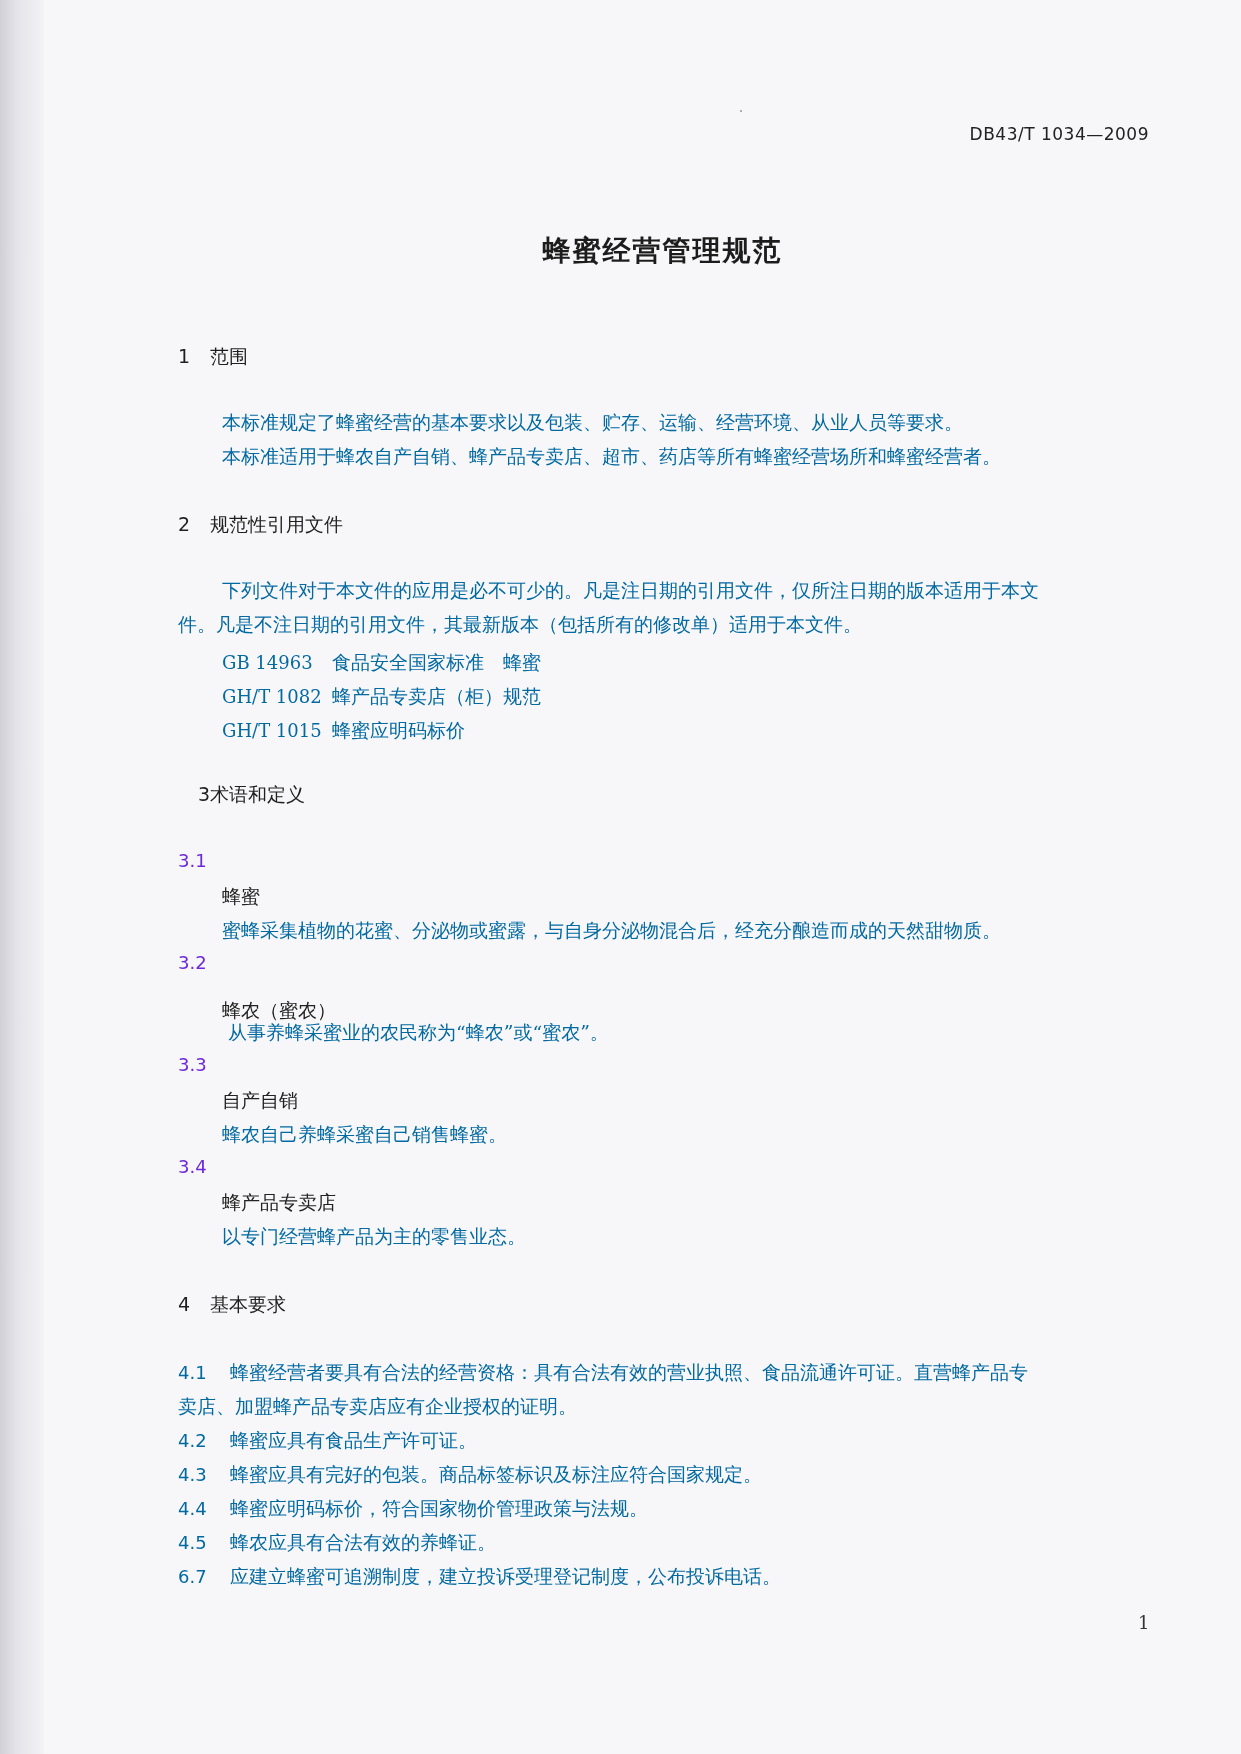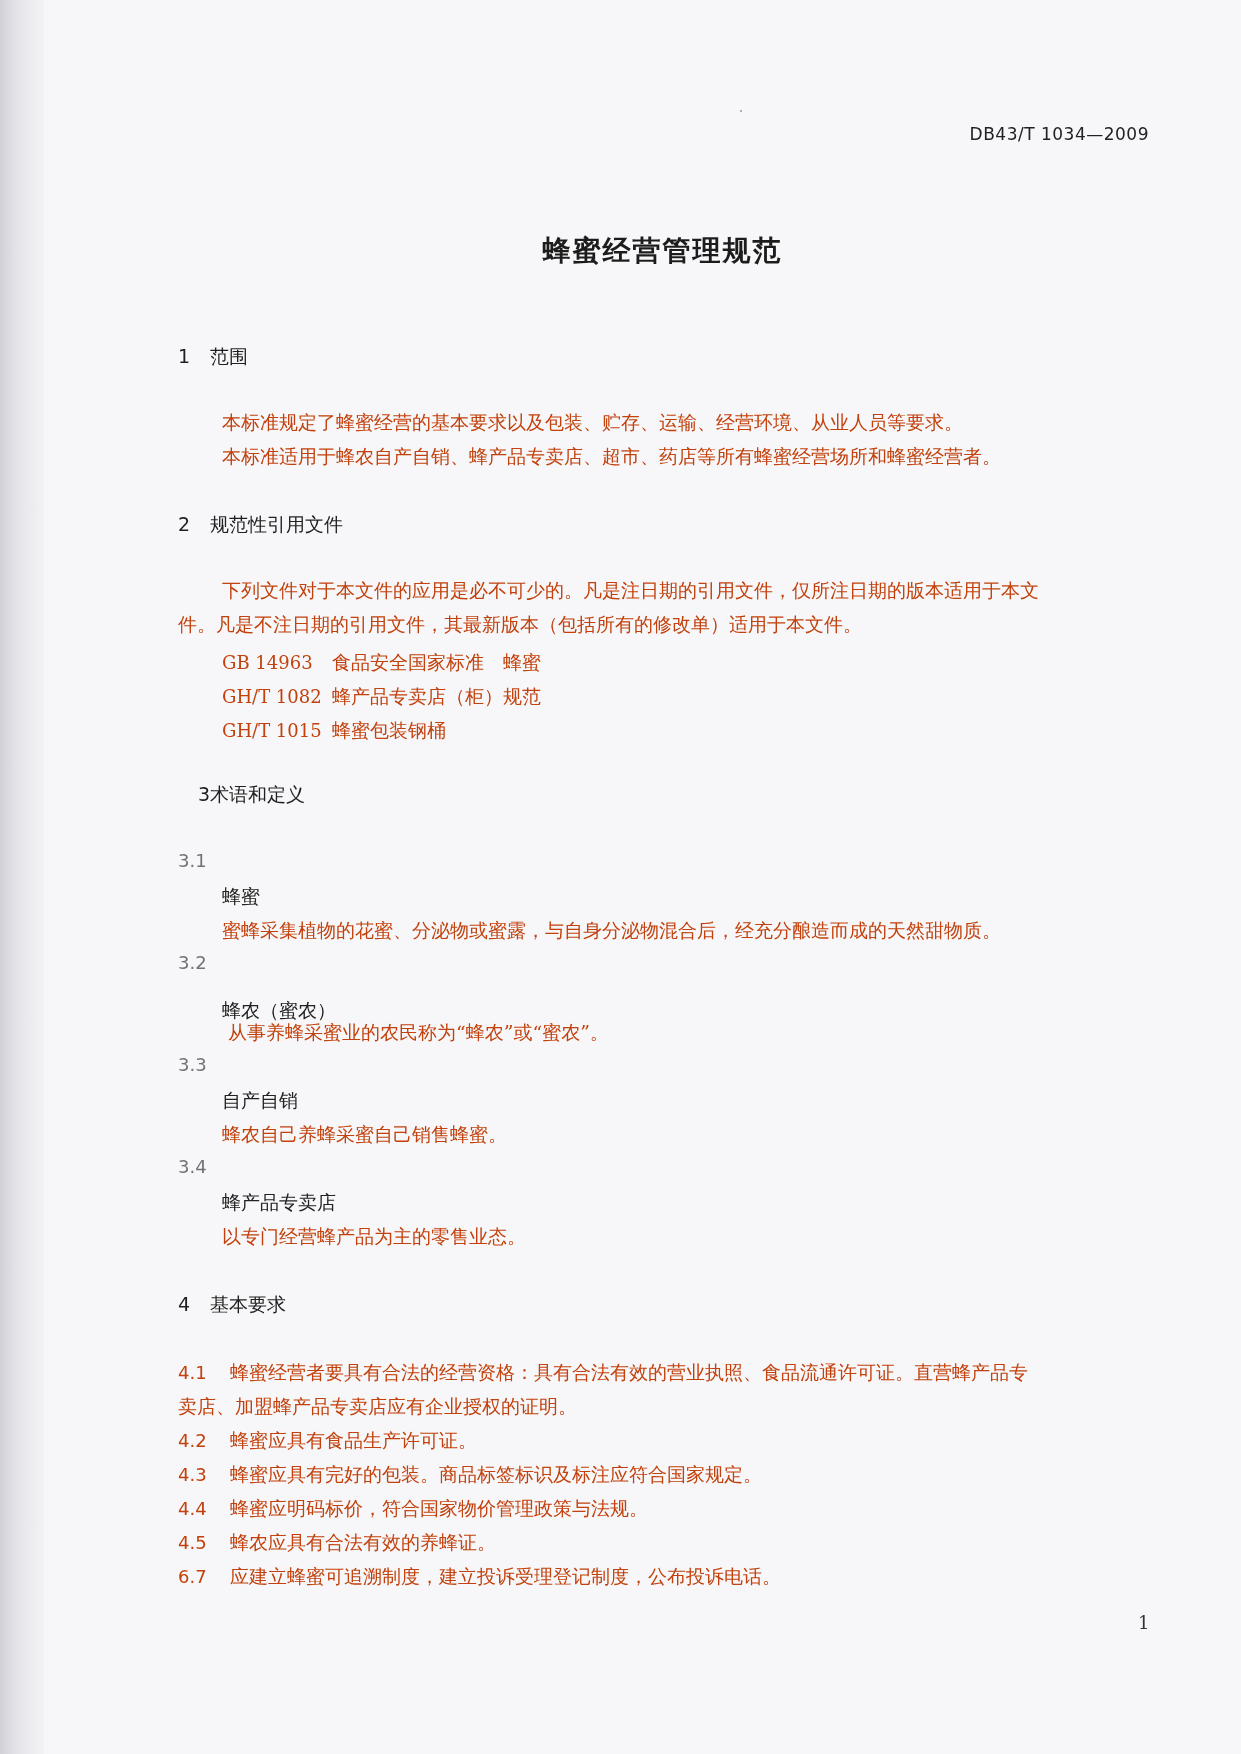--- a/index.html
+++ b/index.html
@@ -20,22 +20,22 @@
   }
   .title {
     position: absolute; top: 232px; left: 0; width: 1241px; text-align: center;
     font-family: "DejaVu Sans", "Liberation Sans", sans-serif;
     font-size: 28px; font-weight: bold; color: #1c1c1c; letter-spacing: 2px;
     margin-left: 42px;
   }
   .abs { position: absolute; white-space: nowrap; }
   .h { font-family: "DejaVu Sans", "Liberation Sans", sans-serif; font-size: 19px; color: #1f1f1f; }
   .h .num { display: inline-block; width: 32px; }
-  .p { font-size: 19px; color: #c2410c; }
-  .sub { font-family: "DejaVu Sans", "Liberation Sans", sans-serif; font-size: 18px; color: #737373; }
+  .p { font-size: 19px; color: #0369a1; }
+  .sub { font-family: "DejaVu Sans", "Liberation Sans", sans-serif; font-size: 18px; color: #6d28d9; }
   .term { font-family: "DejaVu Sans", "Liberation Sans", sans-serif; font-size: 19px; color: #222; }
   .req .num { display: inline-block; width: 52px; font-family: "DejaVu Sans", "Liberation Sans", sans-serif; font-size: 18px; }
   .ref .code { display: inline-block; width: 110px; font-size: 18px; margin-top: 6px; }
   .page-num { position: absolute; top: 1612px; left: 1138px; font-size: 18px; color: #333; }
   .dot { position: absolute; left: 740px; top: 110px; width: 2px; height: 2px; background: #999; border-radius: 1px; }
 </style>
 </head>
 <body>
 
 <div class="edge"></div>
@@ -55,21 +55,21 @@
 </div>
 <div class="abs p" style="top:578px;left:222px;">下列文件对于本文件的应用是必不可少的。凡是注日期的引用文件，仅所注日期的版本适用于本文</div>
 <div class="abs p" style="top:612px;left:178px;">件。凡是不注日期的引用文件，其最新版本（包括所有的修改单）适用于本文件。</div>
 <div class="abs p ref" style="top:646px;left:222px;">
   <span class="code">GB 14963</span><span>食品安全国家标准　蜂蜜</span>
 </div>
 <div class="abs p ref" style="top:680px;left:222px;">
   <span class="code">GH/T 1082</span><span>蜂产品专卖店（柜）规范</span>
 </div>
 <div class="abs p ref" style="top:714px;left:222px;">
-  <span class="code">GH/T 1015</span><span>蜂蜜包装钢桶</span>
+  <span class="code">GH/T 1015</span><span>蜂蜜应明码标价</span>
 </div>
 
 <div class="abs h" style="top:782px;left:178px;text-align:right;">
   <span class="num">3</span><span>术语和定义</span>
 </div>
 
 <div class="abs sub" style="top:850px;left:178px;">3.1</div>
 <div class="abs term" style="top:884px;left:222px;">蜂蜜</div>
 <div class="abs p" style="top:918px;left:222px;">蜜蜂采集植物的花蜜、分泌物或蜜露，与自身分泌物混合后，经充分酿造而成的天然甜物质。</div>
 

